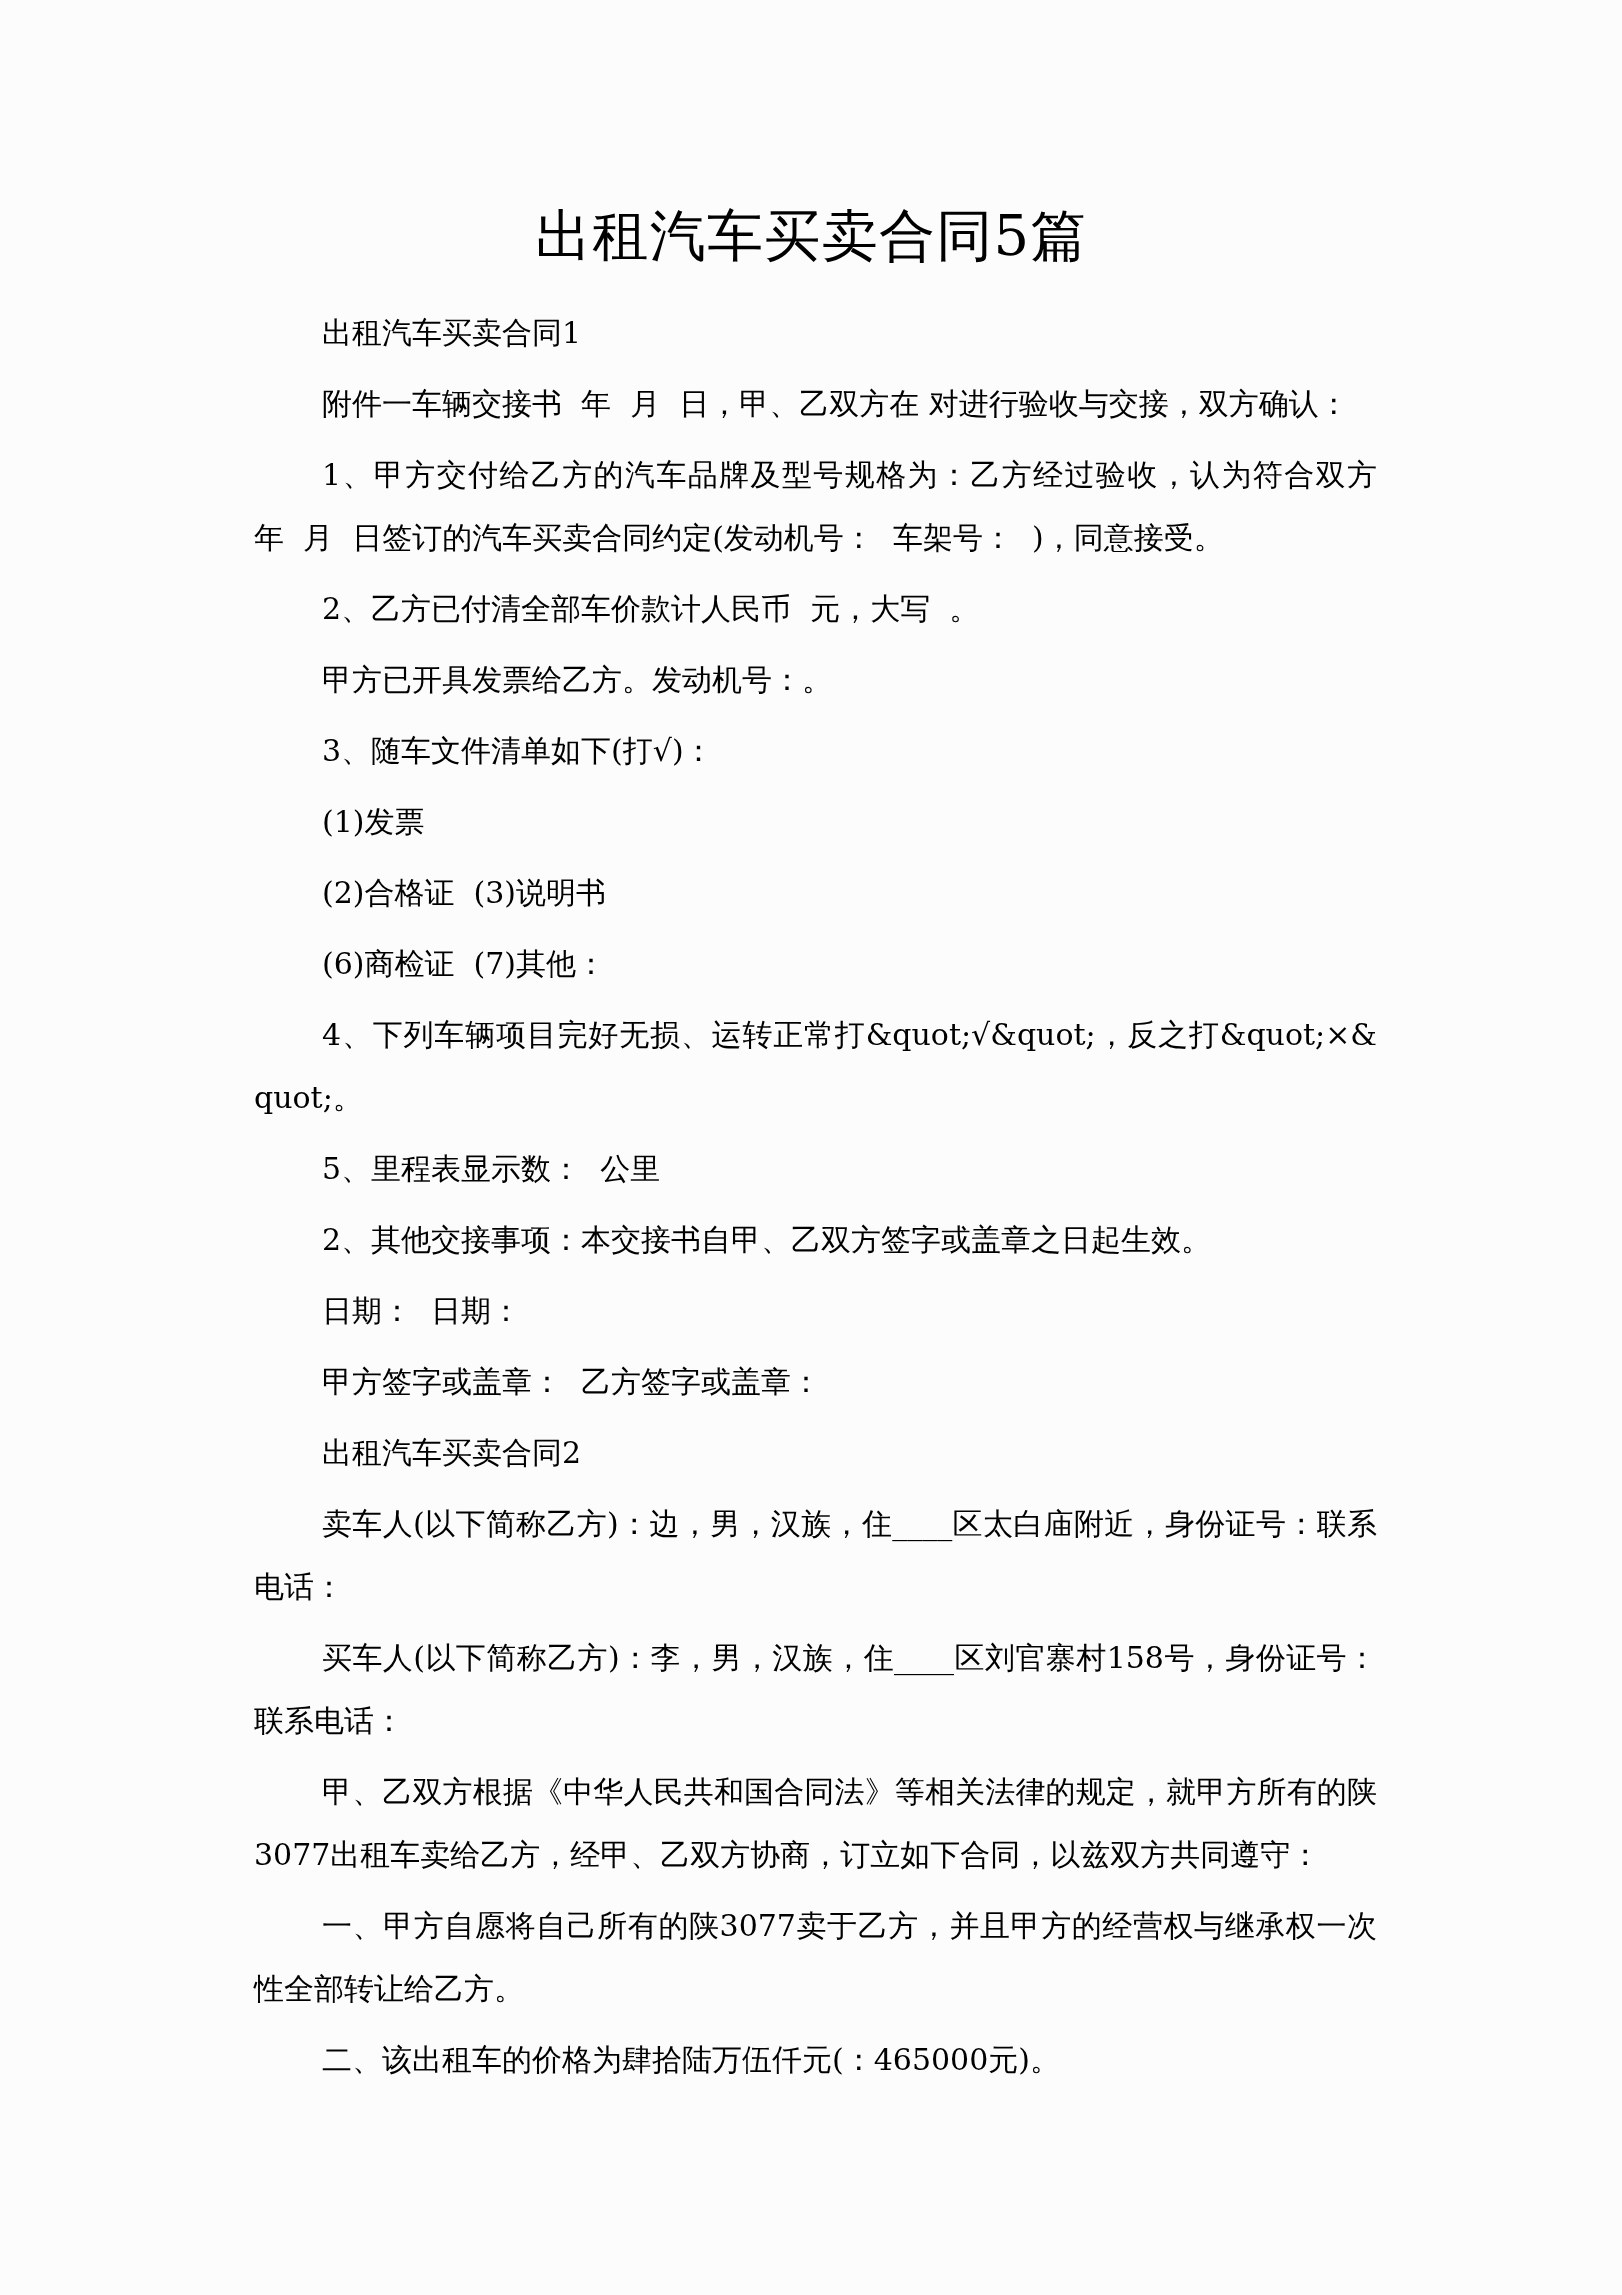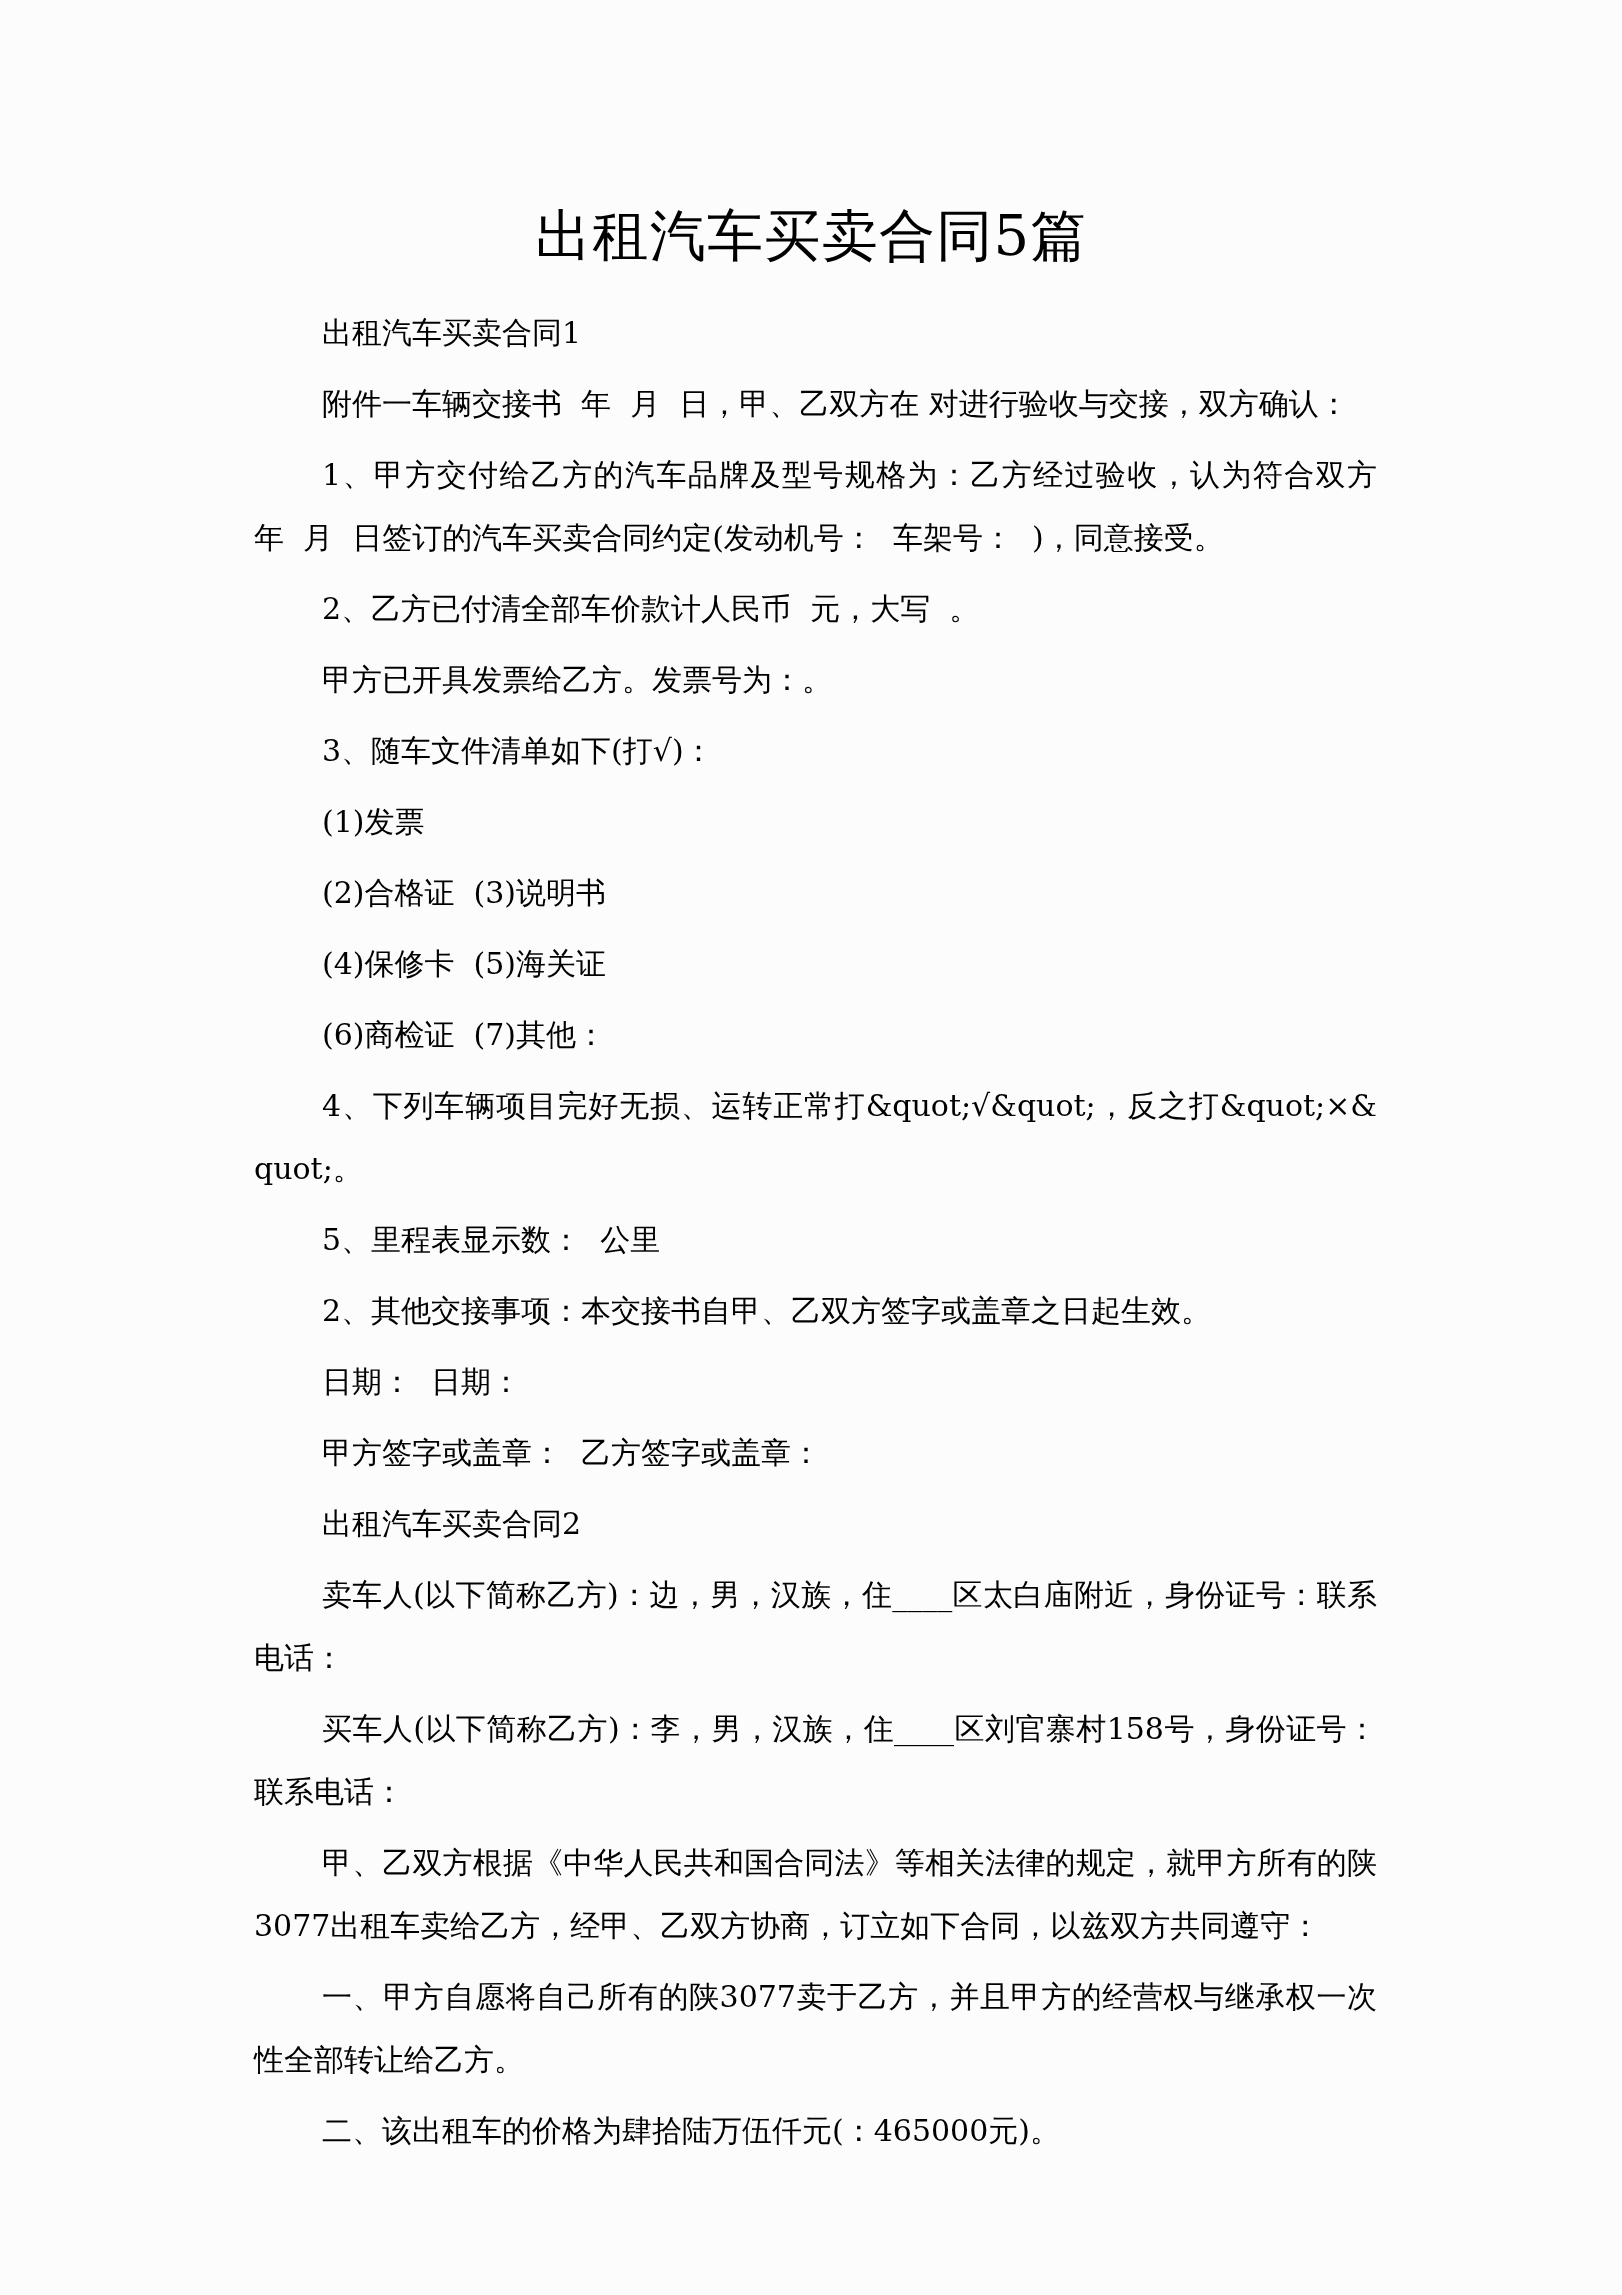--- a/index.html
+++ b/index.html
@@ -54,25 +54,24 @@
 <body>
 
 <div class="page">
   <h1 class="title">出租汽车买卖合同5篇</h1>
 
   <div class="body">
     <p class="p">出租汽车买卖合同1</p>
     <p class="p">附件一车辆交接书  年  月  日，甲、乙双方在 对进行验收与交接，双方确认：</p>
     <p class="p">1、甲方交付给乙方的汽车品牌及型号规格为：乙方经过验收，认为符合双方  年  月  日签订的汽车买卖合同约定(发动机号：  车架号：  )，同意接受。</p>
     <p class="p">2、乙方已付清全部车价款计人民币  元，大写  。</p>
-    <p class="p">甲方已开具发票给乙方。发票号为：。</p>
+    <p class="p">甲方已开具发票给乙方。发动机号：。</p>
     <p class="p">3、随车文件清单如下(打√)：</p>
     <p class="p">(1)发票</p>
     <p class="p">(2)合格证  (3)说明书</p>
-    <p class="p">(4)保修卡  (5)海关证</p>
     <p class="p">(6)商检证  (7)其他：</p>
     <p class="p">4、下列车辆项目完好无损、运转正常打&amp;quot;√&amp;quot;，反之打&amp;quot;×&amp;quot;。</p>
     <p class="p">5、里程表显示数：  公里</p>
     <p class="p">2、其他交接事项：本交接书自甲、乙双方签字或盖章之日起生效。</p>
     <p class="p">日期：  日期：</p>
     <p class="p">甲方签字或盖章：  乙方签字或盖章：</p>
     <p class="p">出租汽车买卖合同2</p>
     <p class="p">卖车人(以下简称乙方)：边，男，汉族，住____区太白庙附近，身份证号：联系电话：</p>
     <p class="p">买车人(以下简称乙方)：李，男，汉族，住____区刘官寨村158号，身份证号：  联系电话：</p>
     <p class="p">甲、乙双方根据《中华人民共和国合同法》等相关法律的规定，就甲方所有的陕3077出租车卖给乙方，经甲、乙双方协商，订立如下合同，以兹双方共同遵守：</p>

